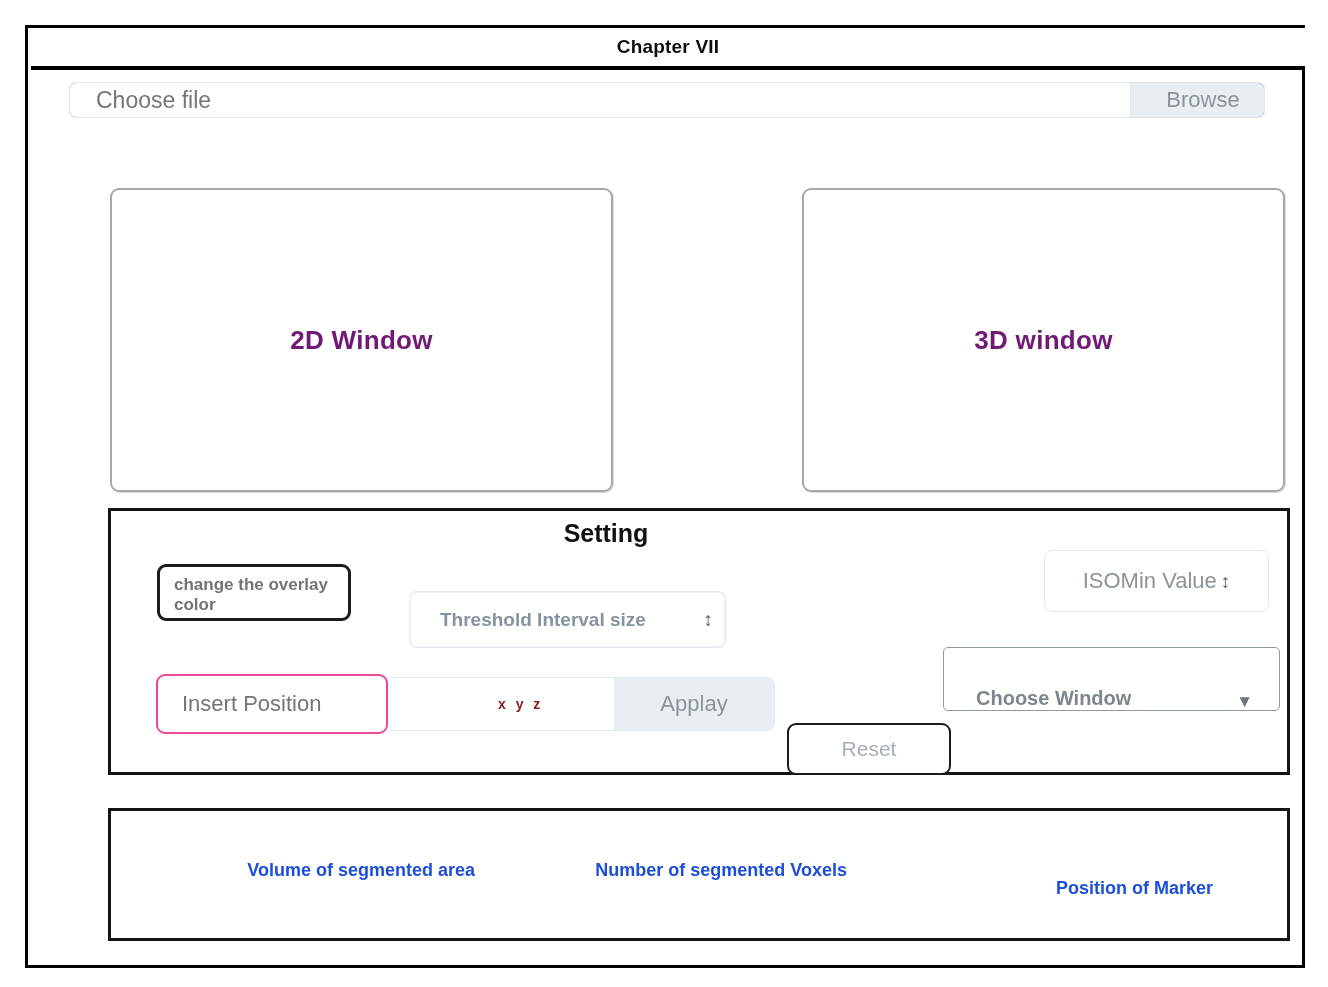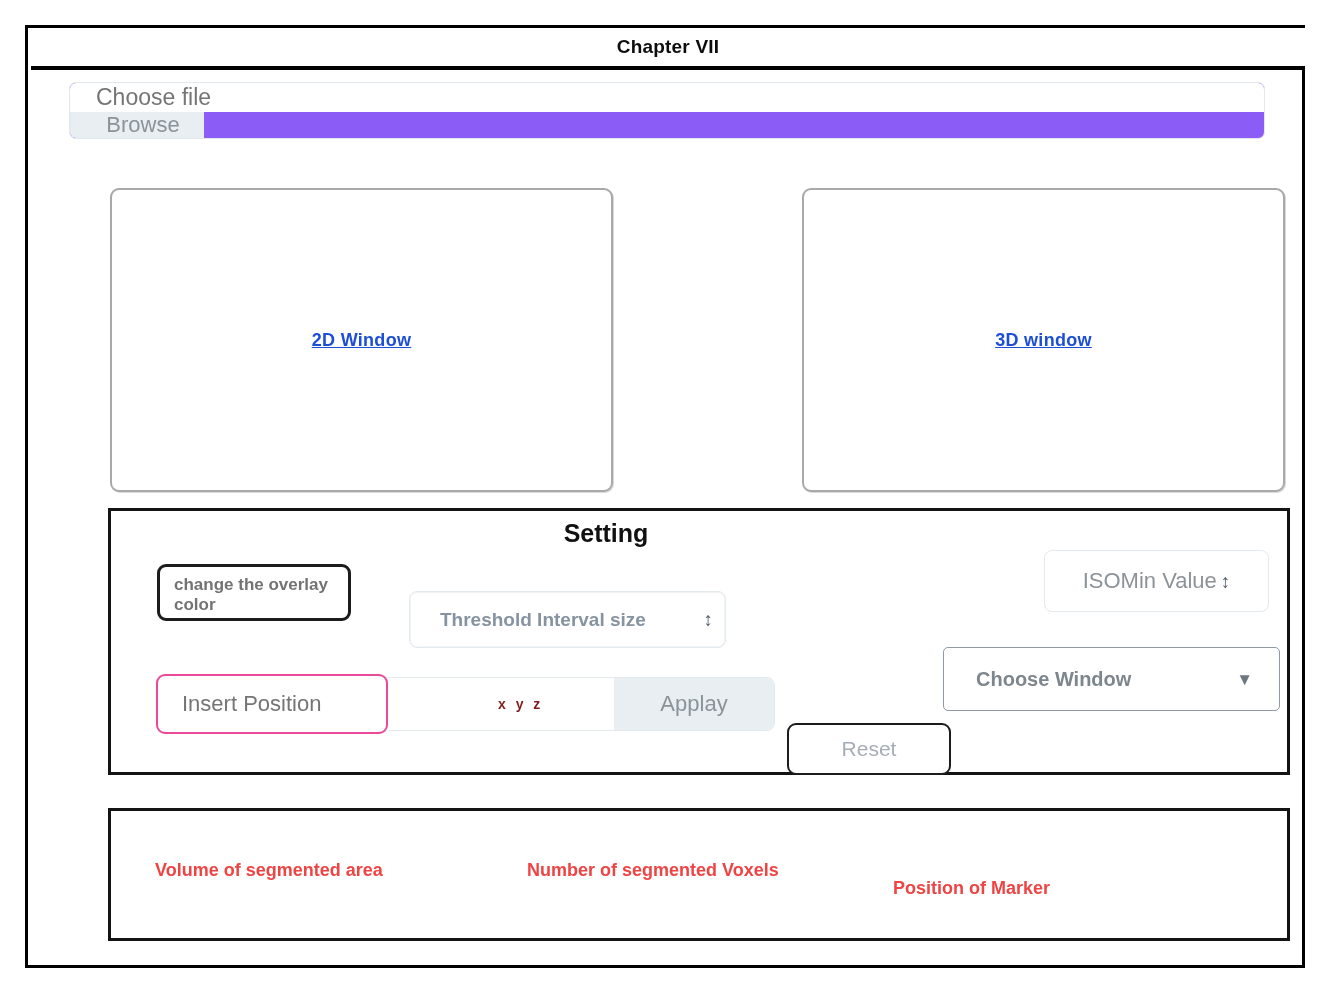--- a/index.html
+++ b/index.html
@@ -47,29 +47,28 @@
     color: #0d0d0d;
     letter-spacing: 0.2px;
   }
 
   
   .file-row {
     position: absolute;
     left: 41px;
     top: 54px;
     width: 1196px;
-    height: 57px;
+    height: 36px;
     display: flex;
     align-items: stretch;
     border: 1px solid #e3e8ed;
     border-radius: 7px;
     box-sizing: border-box;
     background: #8b5cf6;
     overflow: hidden;
-    flex-direction: column;
   }
   .file-input {
     flex: 1 1 auto;
     display: flex;
     align-items: center;
     padding-left: 26px;
     font-size: 23px;
     color: #9aa0a6;
     background: #ffffff;
     border: none;
@@ -96,25 +95,24 @@
     border: 2px solid #a9a9a9;
     border-radius: 9px;
     box-sizing: border-box;
     background: #ffffff;
     display: flex;
     align-items: center;
     justify-content: center;
     box-shadow: 1px 1px 0 rgba(150,150,150,0.35);
   }
   .viewport-label {
-    font-size: 18px;
-    font-weight: bold;
-    color: #1d4ed8;
+    font-size: 26px;
+    font-weight: bold;
+    color: #701a75;
     letter-spacing: 0.3px;
-    text-decoration: underline;
   }
   #viewport-2d {
     left: 82px;
     top: 160px;
     width: 503px;
     height: 304px;
   }
   #viewport-3d {
     left: 774px;
     top: 160px;
@@ -267,20 +265,21 @@
     top: 136px;
     width: 337px;
     height: 64px;
     border: 1px solid #8e99a4;
     border-radius: 5px;
     justify-content: space-between;
     padding: 0 26px 0 32px;
     font-size: 20px;
     font-weight: bold;
     color: #7d858d;
+    align-items: flex-end;
   }
   .caret-down {
     font-size: 17px;
     color: #6e7780;
     line-height: 1;
   }
 
   
   #reset-button {
     left: 676px;
@@ -303,24 +302,24 @@
   }
   .info-row {
     position: absolute;
     left: 0;
     right: 0;
     top: 47px;
     display: flex;
     align-items: flex-start;
   }
   .info-item {
-    text-align: left;
+    text-align: right;
     font-size: 18px;
     font-weight: bold;
-    color: #ef4444;
+    color: #1d4ed8;
     line-height: 1.35;
   }
   #info-item-volume {
     width: 320px;
     margin-left: 44px;
   }
   #info-item-voxels {
     width: 320px;
     margin-left: 52px;
   }

